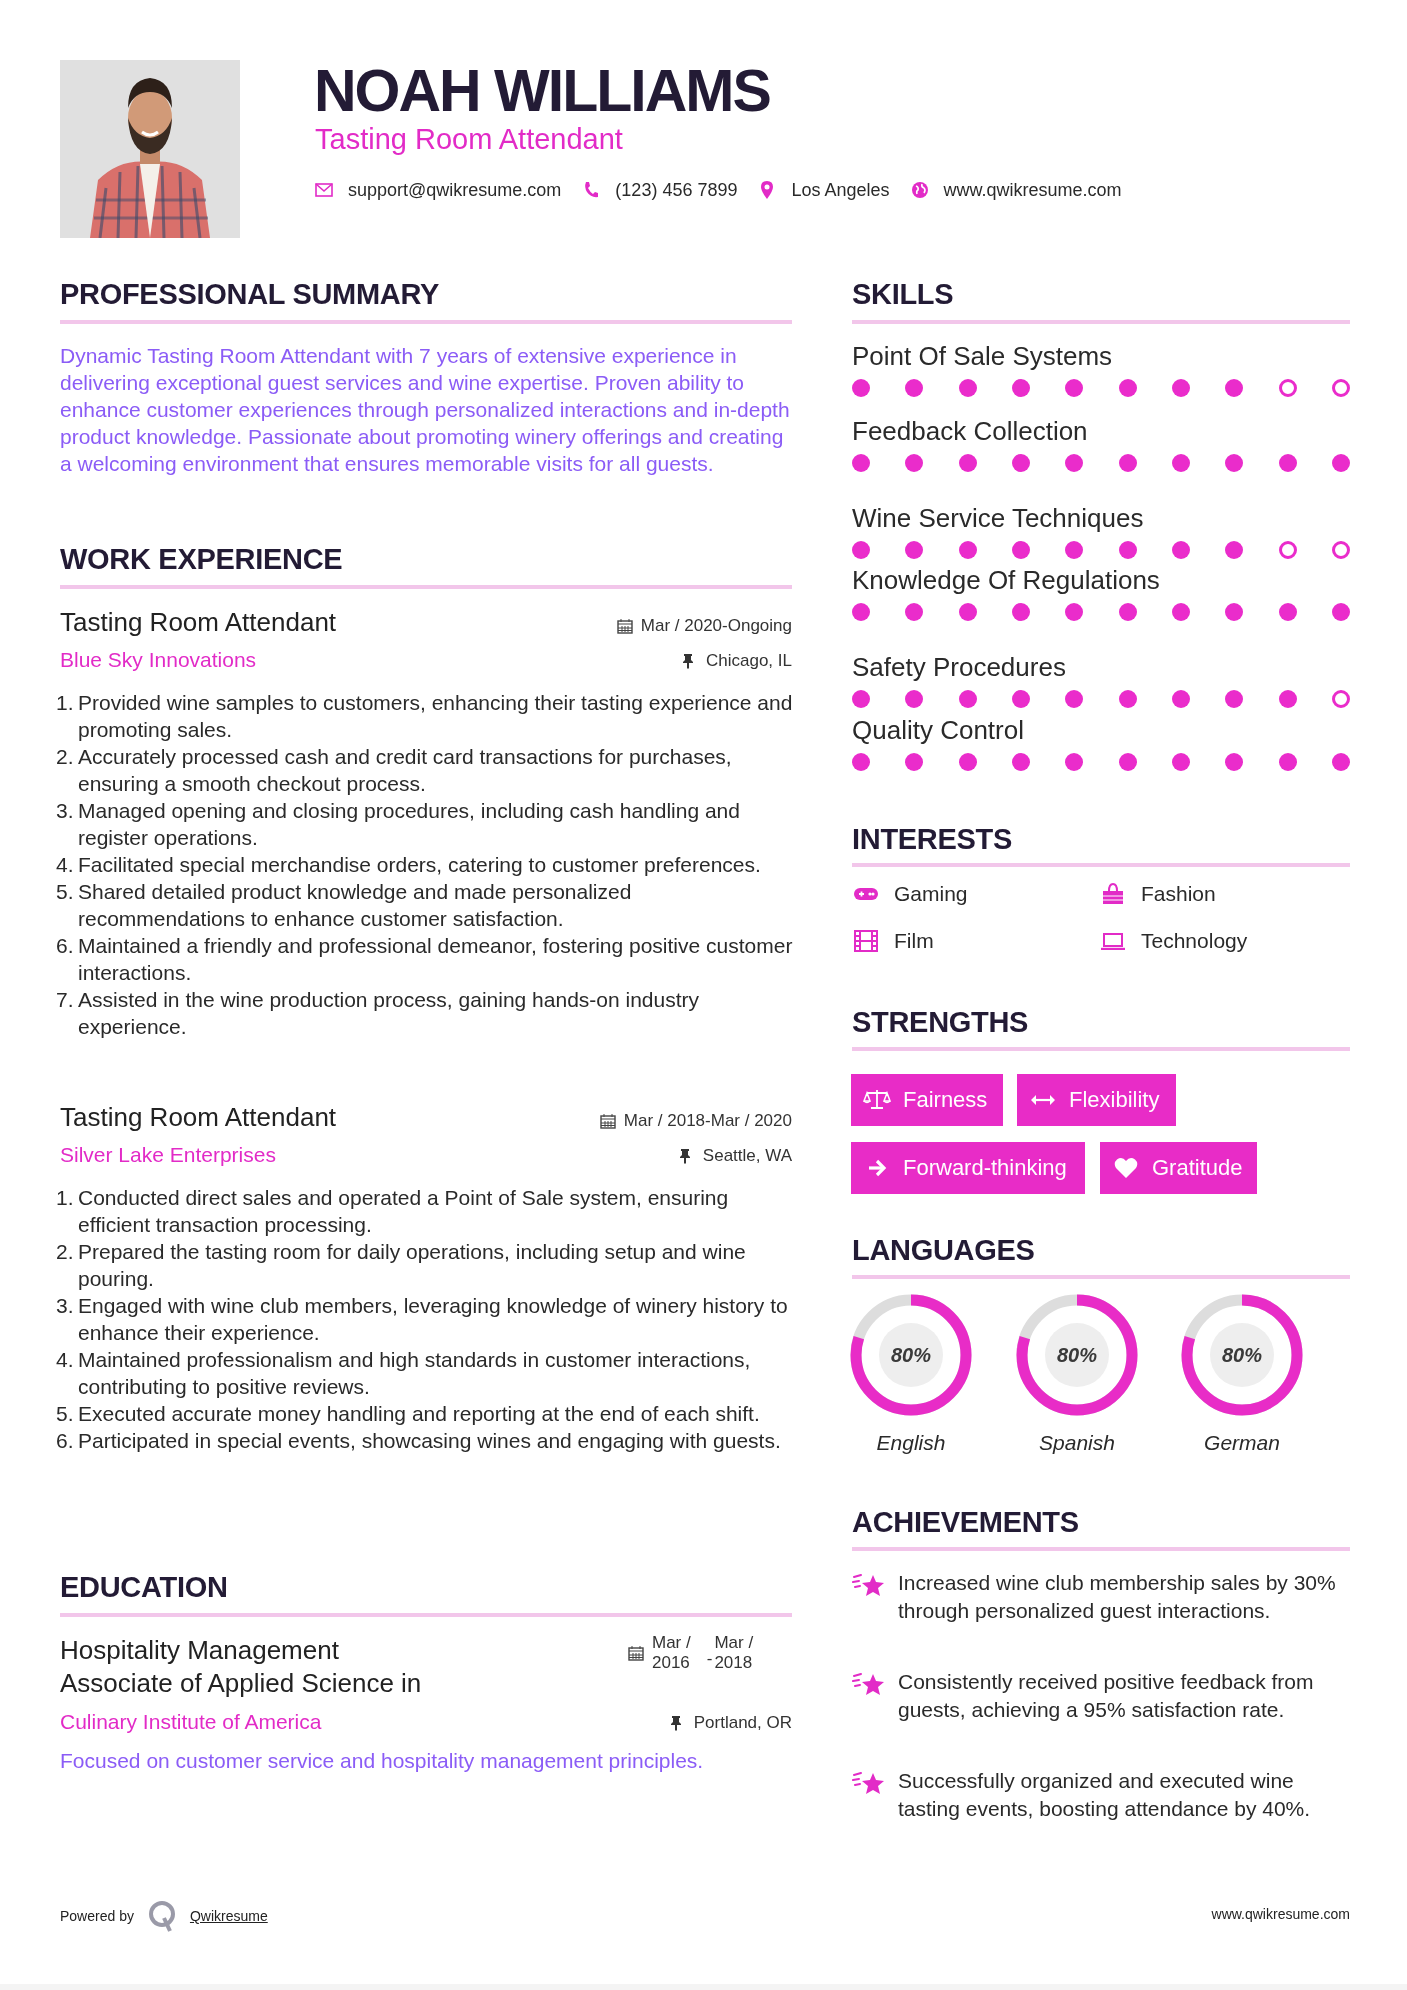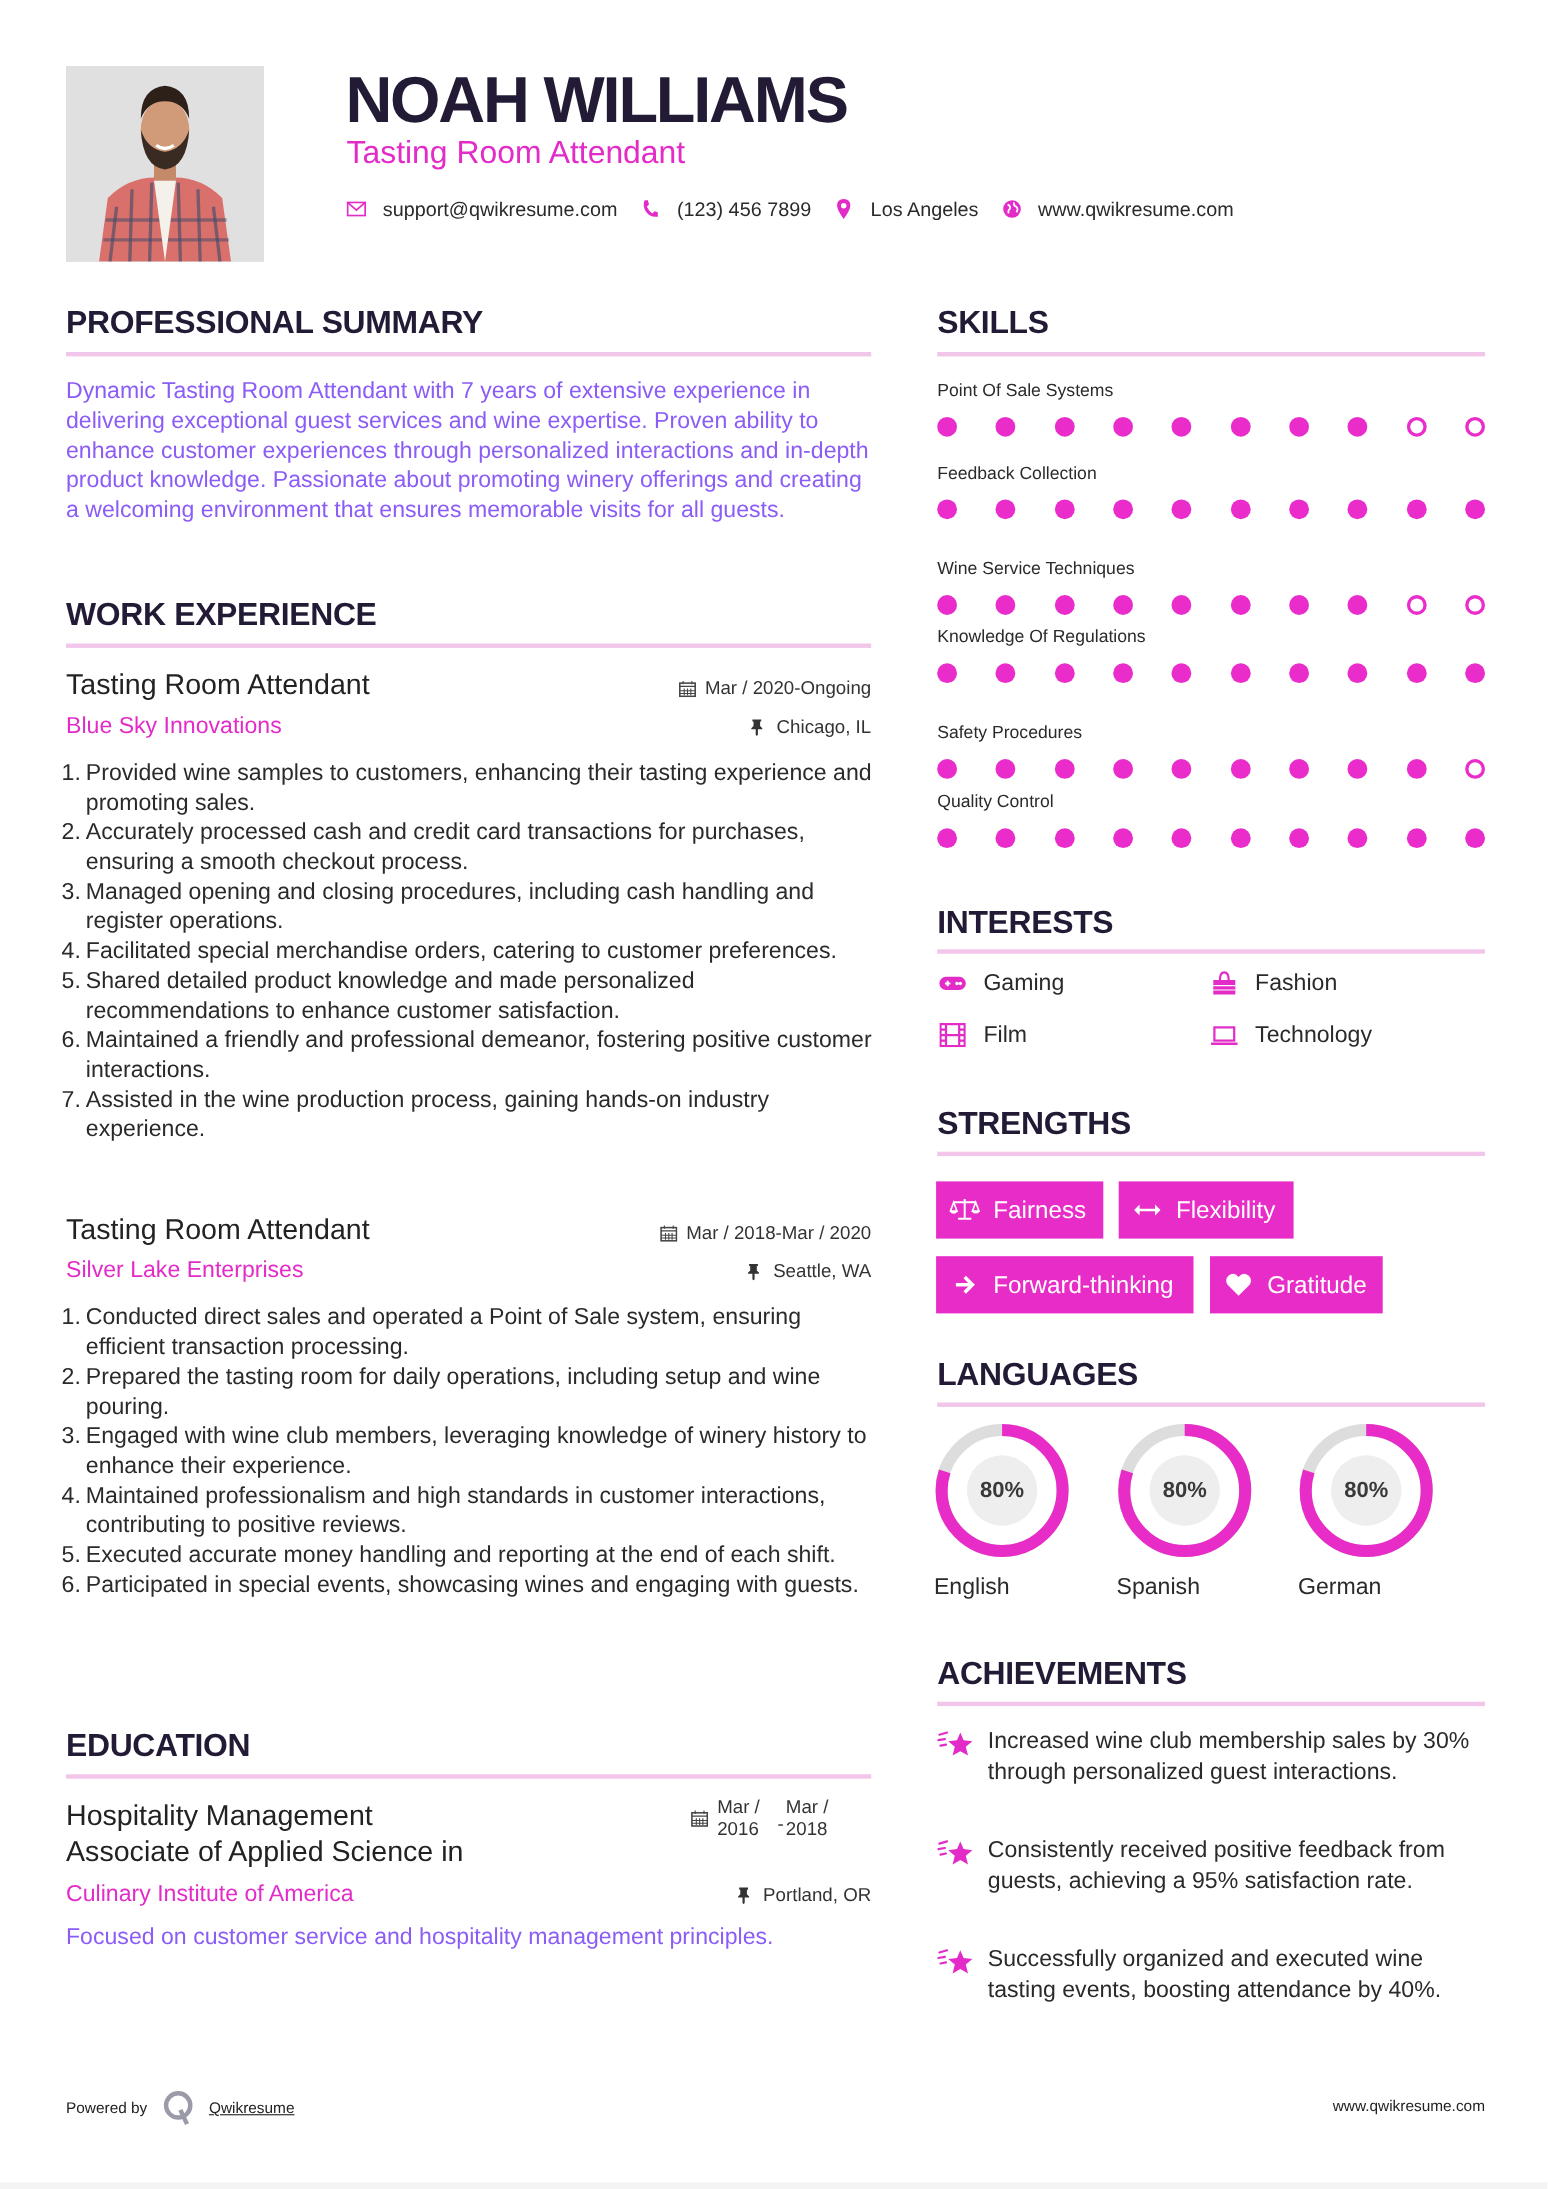--- a/index.html
+++ b/index.html
@@ -25,35 +25,35 @@
   .job-head { font-size: 26px; color: #222; line-height: 32px; white-space: nowrap; }
   .company { font-size: 21px; color: #e22bc7; line-height: 28px; white-space: nowrap; }
   .meta { font-size: 17px; color: #333; line-height: 24px; white-space: nowrap; display: flex; align-items: center; justify-content: flex-end; }
   .meta .m-icon { width: 16px; height: 16px; margin-right: 8px; display: inline-flex; }
 
   ol.bullets { list-style: none; }
   ol.bullets li { position: relative; padding-left: 18px; font-size: 21px; line-height: 27px; color: #2a2a2a; }
   ol.bullets li .num { position: absolute; left: -4px; top: 0; }
 
   
-  .skill-label { font-size: 16px; color: #2a2a2a; line-height: 28px; white-space: nowrap; }
+  .skill-label { font-size: 26px; color: #2a2a2a; line-height: 28px; white-space: nowrap; }
   .dots { display: flex; justify-content: space-between; width: 498px; }
   .dot { width: 18px; height: 18px; border-radius: 50%; background: #ea2ccb; }
   .dot.empty { background: #fff; border: 3px solid #ea2ccb; }
 
   
   .interest { display: flex; align-items: center; font-size: 21px; color: #2a2a2a; white-space: nowrap; }
   .interest .i-icon { width: 28px; height: 24px; margin-right: 14px; display: inline-flex; align-items: center; justify-content: center; }
 
   
   .badge { position: absolute; height: 52px; background: #e82cc7; color: #ffffff; display: flex; align-items: center; font-size: 22px; padding: 0 12px 0 12px; white-space: nowrap; }
   .badge .b-icon { width: 28px; height: 24px; margin-right: 12px; display: inline-flex; align-items: center; justify-content: center; }
 
   
-  .lang { position: absolute; width: 124px; text-align: left; }
+  .lang { position: absolute; width: 124px; text-align: center; font-style: italic; }
   .ring { position: relative; width: 124px; height: 124px; }
   .ring svg { position: absolute; left: 0; top: 0; }
   .ring .inner { position: absolute; left: 30px; top: 30px; width: 64px; height: 64px; border-radius: 50%; background: #eeeeee; display: flex; align-items: center; justify-content: center; font-size: 20px; font-weight: 700; color: #3a3a3a; }
   .lang-label { margin-top: 14px; font-size: 21px; color: #2a2a2a; }
 
   
   .ach { position: absolute; left: 852px; width: 500px; display: flex; }
   .ach .a-icon { width: 34px; height: 30px; flex: 0 0 34px; margin-right: 12px; margin-top: 2px; }
   .ach .a-text { font-size: 21px; line-height: 28px; color: #2a2a2a; }
 

